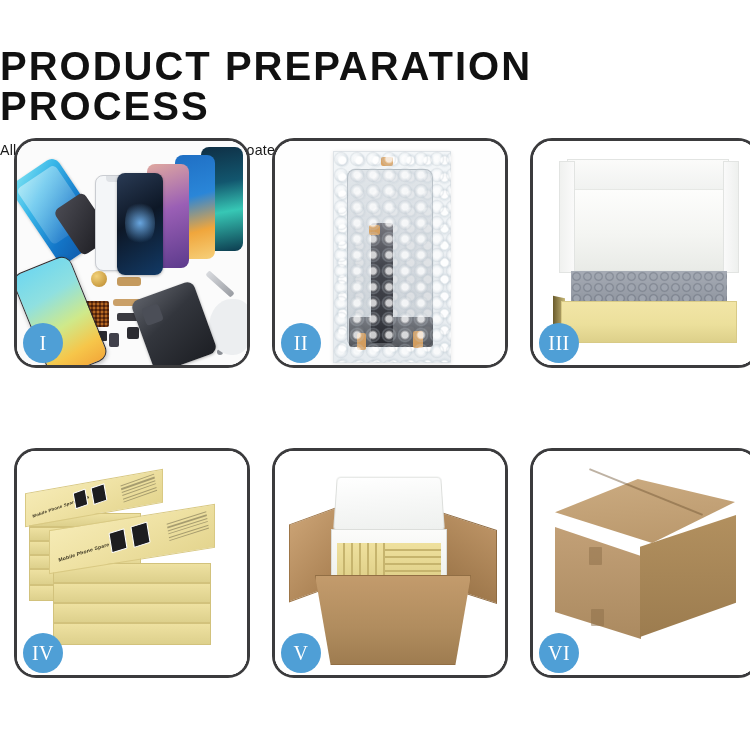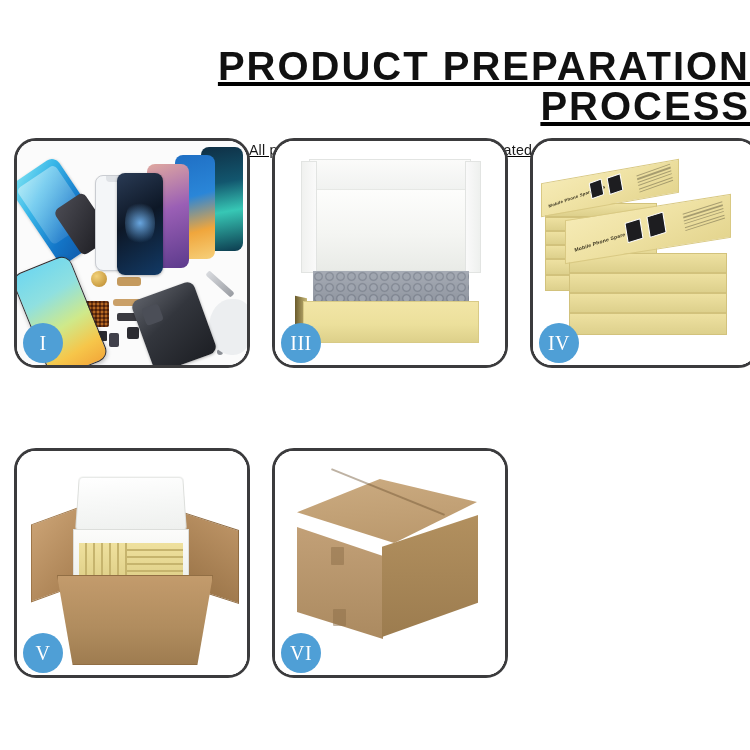--- a/index.html
+++ b/index.html
@@ -5,21 +5,21 @@
   * { margin:0; padding:0; box-sizing:border-box; }
   html, body {
     width:750px; height:750px;
     background:#ffffff;
     font-family:"Liberation Sans", sans-serif;
     overflow:hidden;
   }
   #page { position:relative; width:750px; height:750px; background:#fff; }
 
   
-  .header { position:absolute; left:0; top:0; width:750px; text-align:right;text-decoration:underline; }
+  .header { position:absolute; left:0; top:0; width:750px; text-align:left; }
   .title {
     font-size:40px; font-weight:700; letter-spacing:2.0px;
     color:#111111; line-height:1; padding-top:46px;
     font-family:"Liberation Sans", sans-serif;
   }
   .subtitle {
     font-size:14.2px; font-weight:400; color:#1a1a1a;
     letter-spacing:0.25px; padding-top:15px;
     font-family:"Liberation Sans", sans-serif;
   }
@@ -334,20 +334,36 @@
           <div class="part blk4"></div>
           <div class="part blk5"></div>
           <div class="part tiny-screen"></div>
           <div class="part screw1"></div>
           <div class="part screw2"></div>
         </div>
       </div>
       <div class="badge">I</div>
     </div>
 
+    <div class="card">
+      <div class="card-inner">
+        <div class="p2">
+          <div class="bw-bag"></div>
+          <div class="bw-inner"></div>
+          <div class="bw-part"></div>
+          <div class="bw-base"></div>
+          <div class="tape tape1"></div>
+          <div class="tape tape2"></div>
+          <div class="tape tape3"></div>
+          <div class="tape tape4"></div>
+          <div class="bw-overlay"></div>
+        </div>
+      </div>
+      <div class="badge">II</div>
+    </div>
 
     <div class="card">
       <div class="card-inner">
         <div class="p3">
           <div class="b3-lid-back"></div>
           <div class="b3-foam"></div>
           <div class="b3-flapL"></div>
           <div class="b3-flapR"></div>
           <div class="b3-bubble"></div>
           <div class="b3-bodyL"></div>

